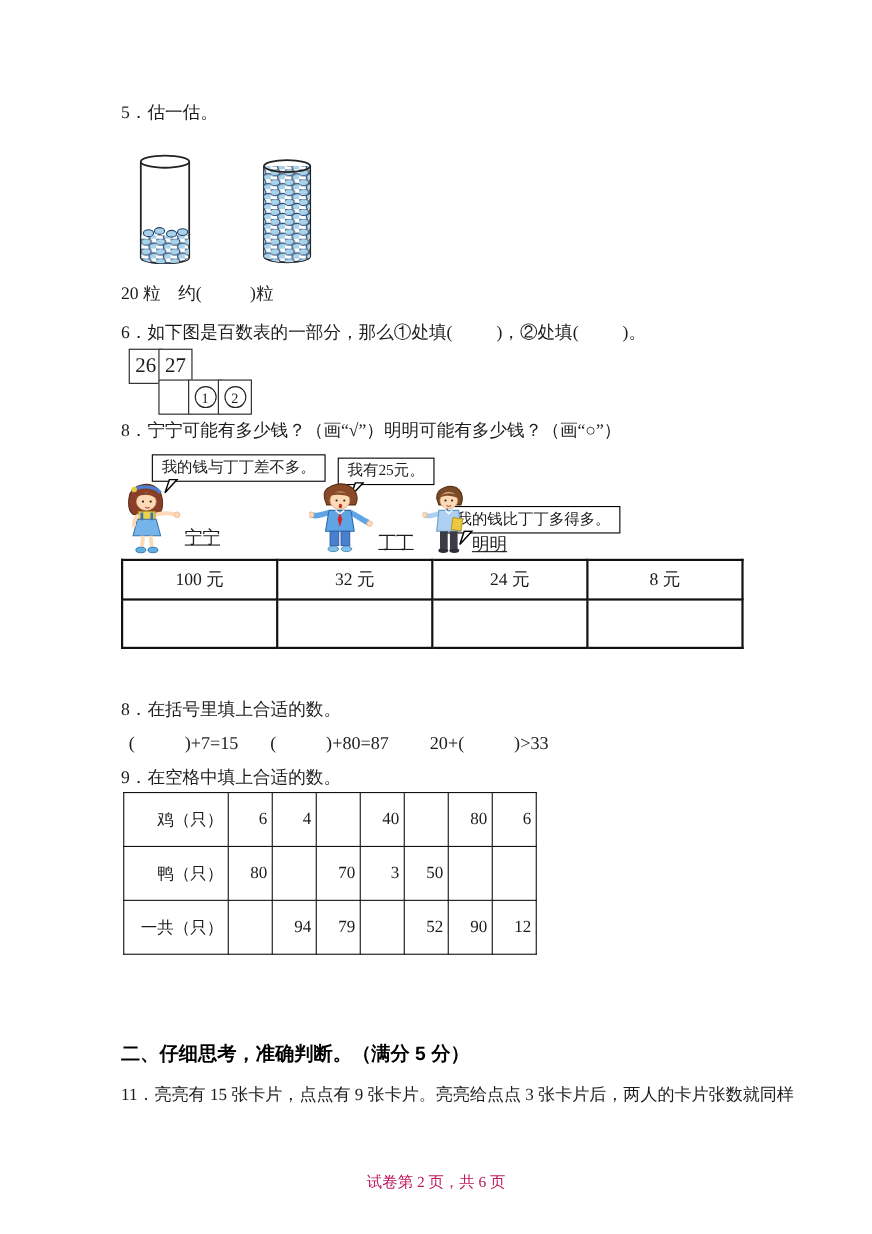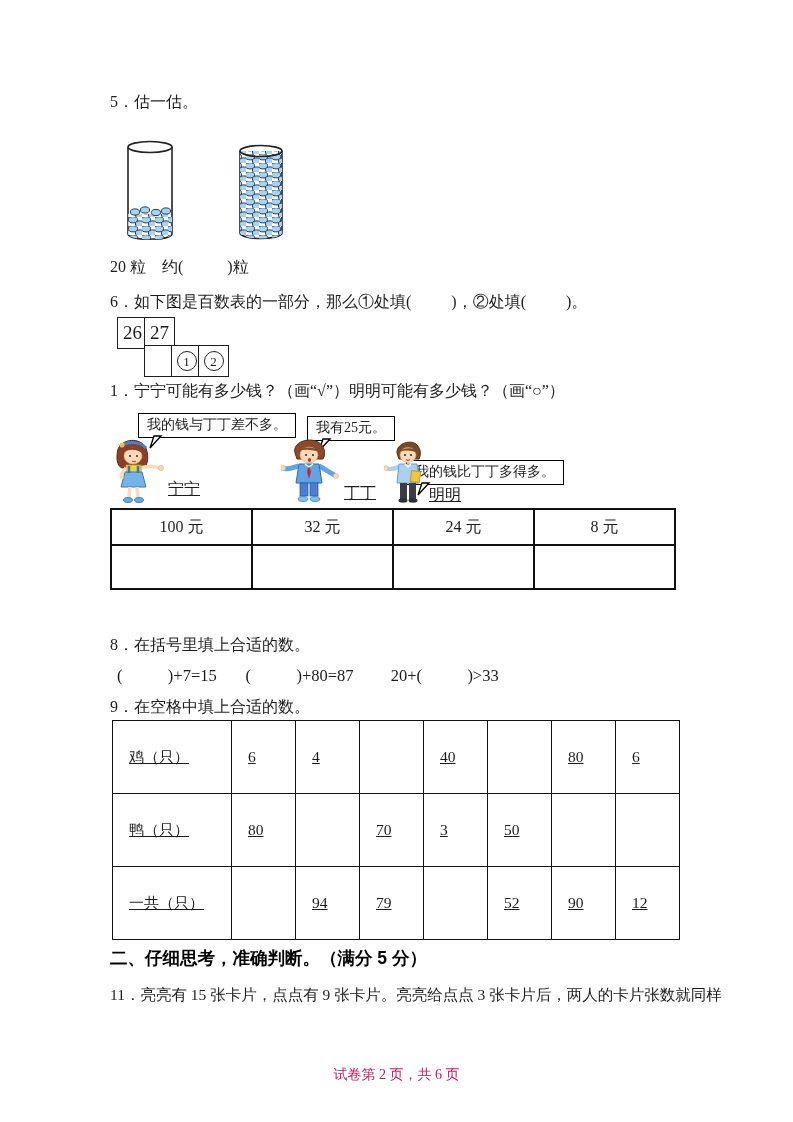--- a/index.html
+++ b/index.html
@@ -45,22 +45,22 @@
     font-size:16px;padding:0;
   }
   #money-table tr.hdr td{height:34px;}
   #money-table tr.blank td{height:42px;}
   
   #q9-table{
     position:absolute;left:112px;top:720px;
     border-collapse:collapse;table-layout:fixed;
   }
   #q9-table td{
-    border:1.5px solid #111;text-align:left;font-size:15.5px;
-    height:40px;padding:16px;text-decoration:underline;
+    border:1.5px solid #111;text-align:right;font-size:15.5px;
+    height:40px;padding:4px;
   }
   #q9-table td.lbl{width:86px;font-size:15px;}
   #q9-table td.num{width:31px;}
   
   #q10-row{
     position:absolute;left:106px;top:870px;
     display:flex;align-items:flex-start;gap:3px;
   }
   #q10-row .t{padding-top:28px;white-space:pre;font-size:16px;}
   
@@ -221,21 +221,21 @@
       <span>27</span>
     </div>
   <div class="g-cell" style="left:144px;top:345px;"></div>
   <div class="g-cell" style="left:171px;top:345px;">
       <span class="circled">1</span>
     </div>
   <div class="g-cell" style="left:198px;top:345px;">
       <span class="circled">2</span>
     </div>
 
-  <div class="abs qtitle" style="left:110px;top:381px;">1．宁宁可能有多少钱？（画“√”）明明可能有多少钱？（画“○”）</div>
+  <div class="abs qtitle" style="left:110px;top:381px;">8．宁宁可能有多少钱？（画“√”）明明可能有多少钱？（画“○”）</div>
 
   <div class="bubble" style="left:138px;top:413px;">
     <span>我的钱与丁丁差不多。</span>
     <svg class="tail" width="16" height="14" viewBox="0 0 16 14">
         <path d="M13,1 L2,13 L6,1 Z" fill="#fff" stroke="#000" stroke-width="1.3"></path>
       </svg>
   </div>
   <div class="bubble" style="left:307px;top:416px;">
     <span>我有25元。</span>
     <svg class="tail" width="16" height="14" viewBox="0 0 16 14">

